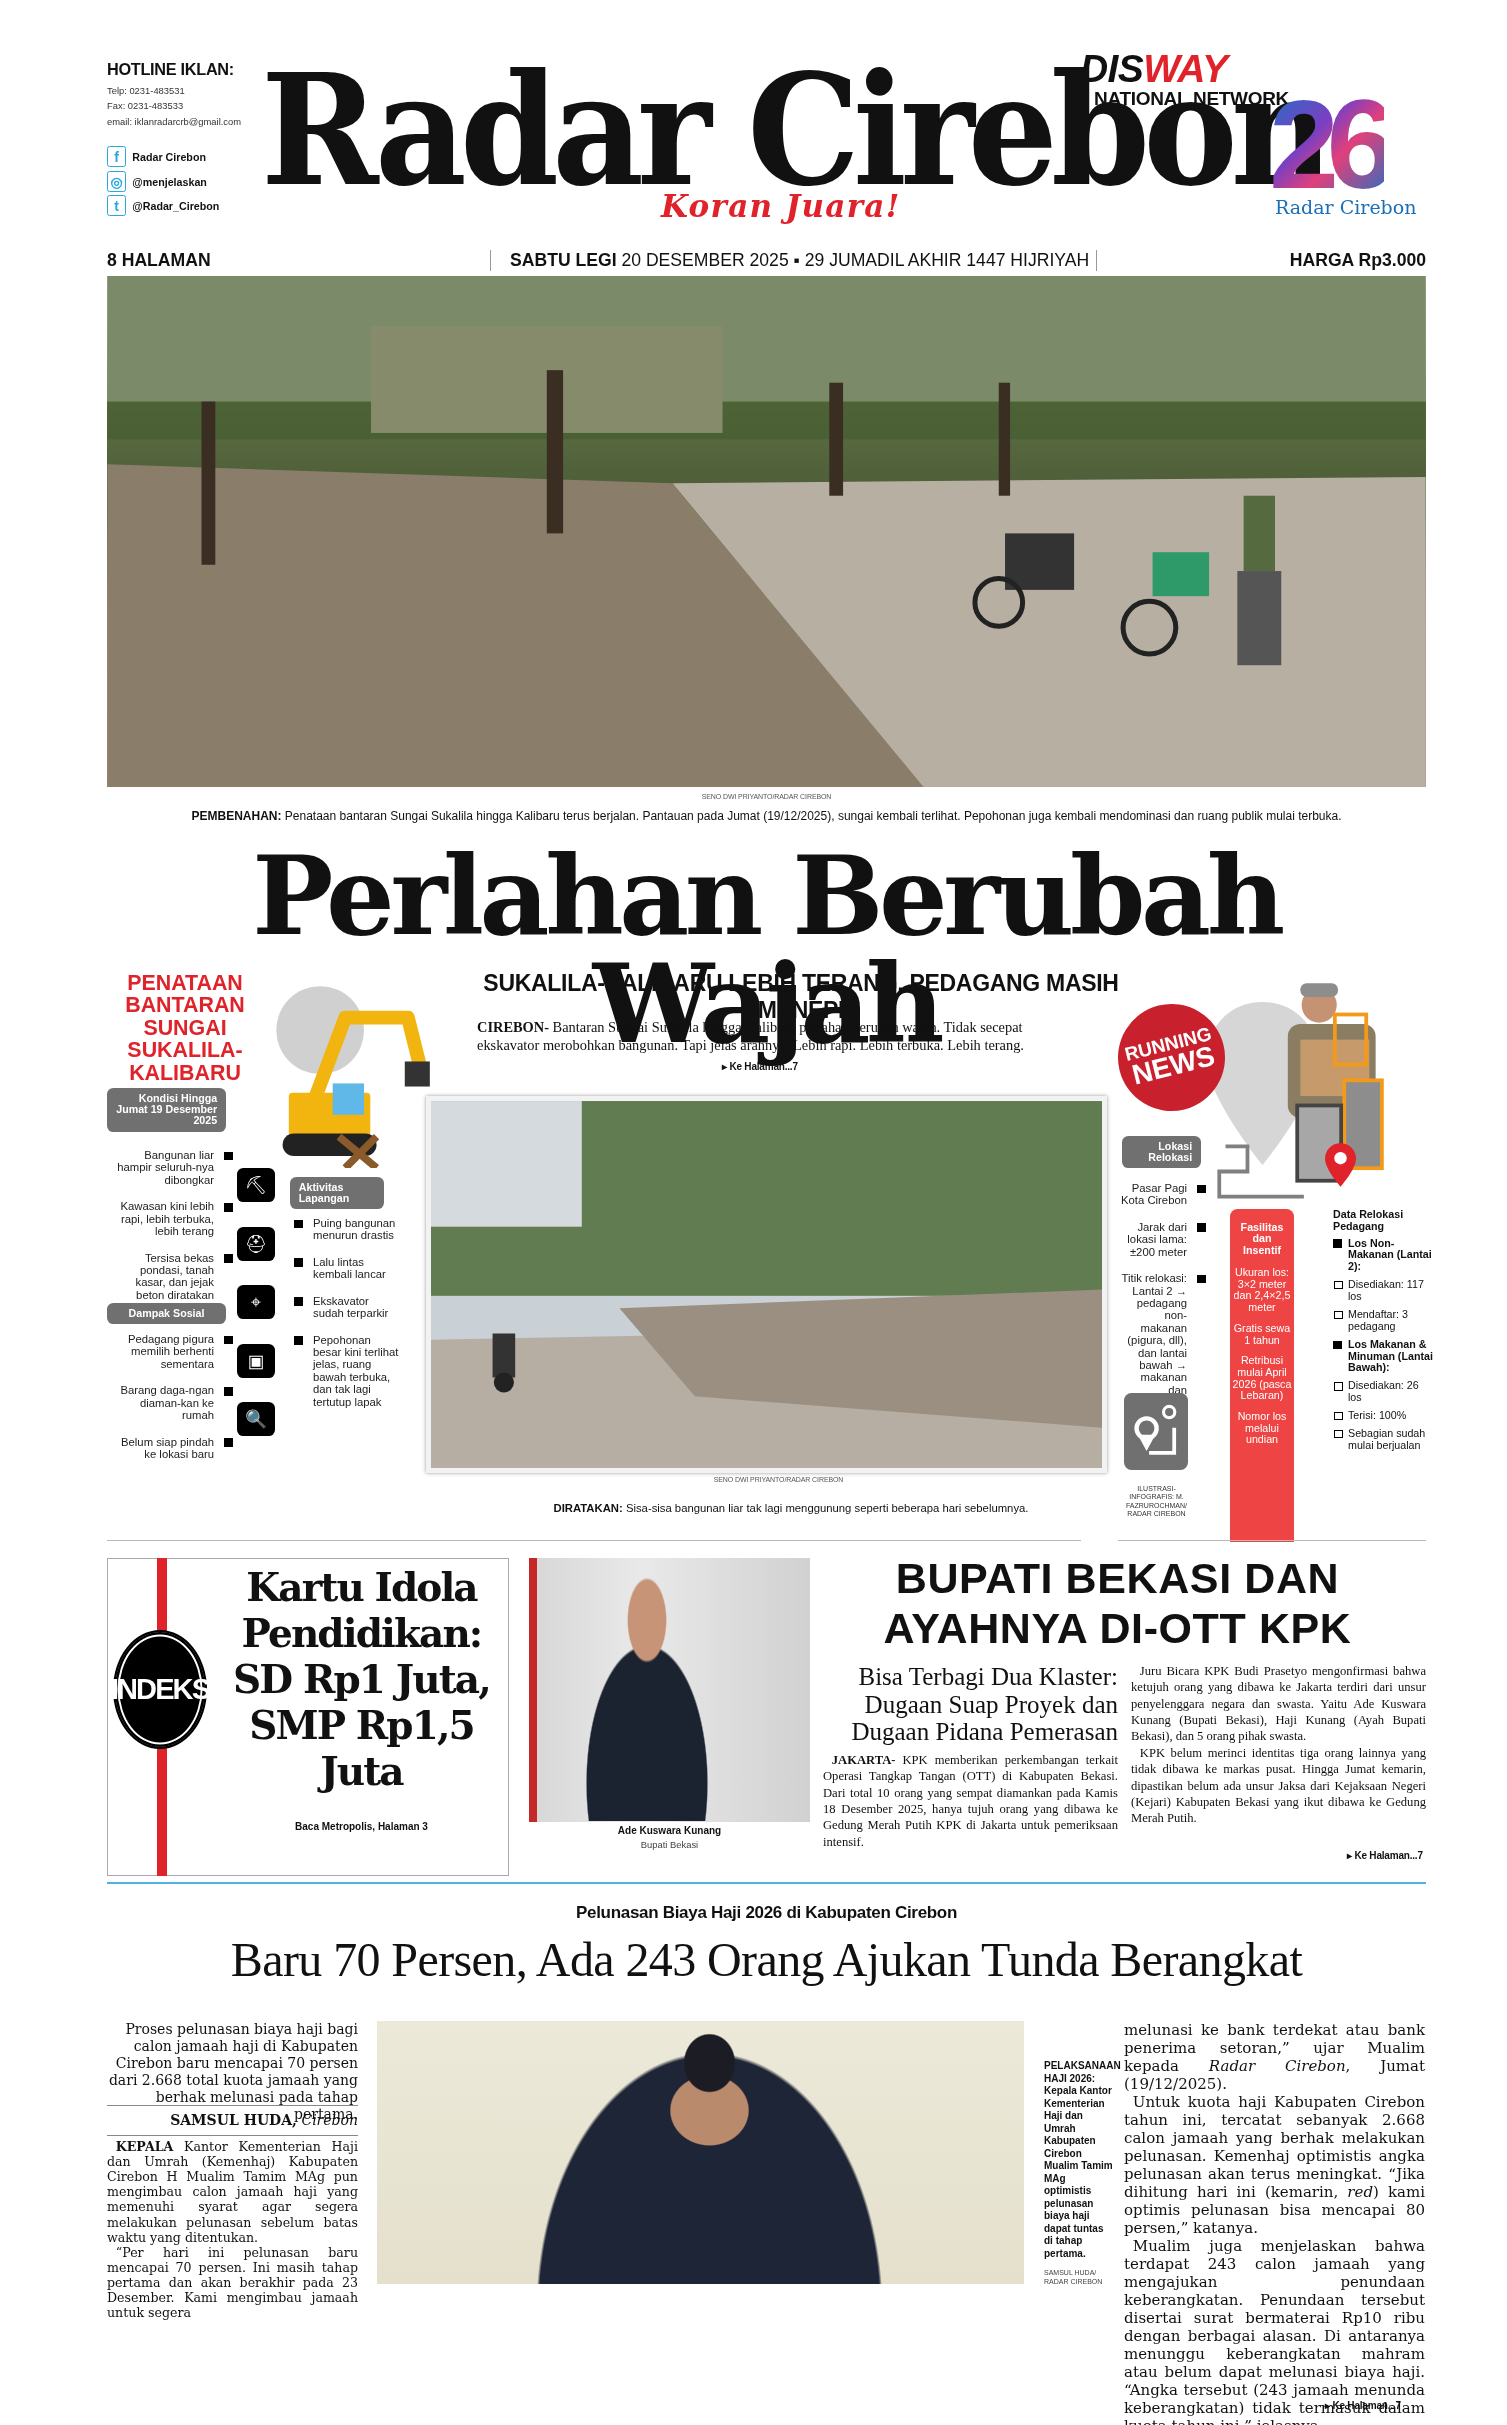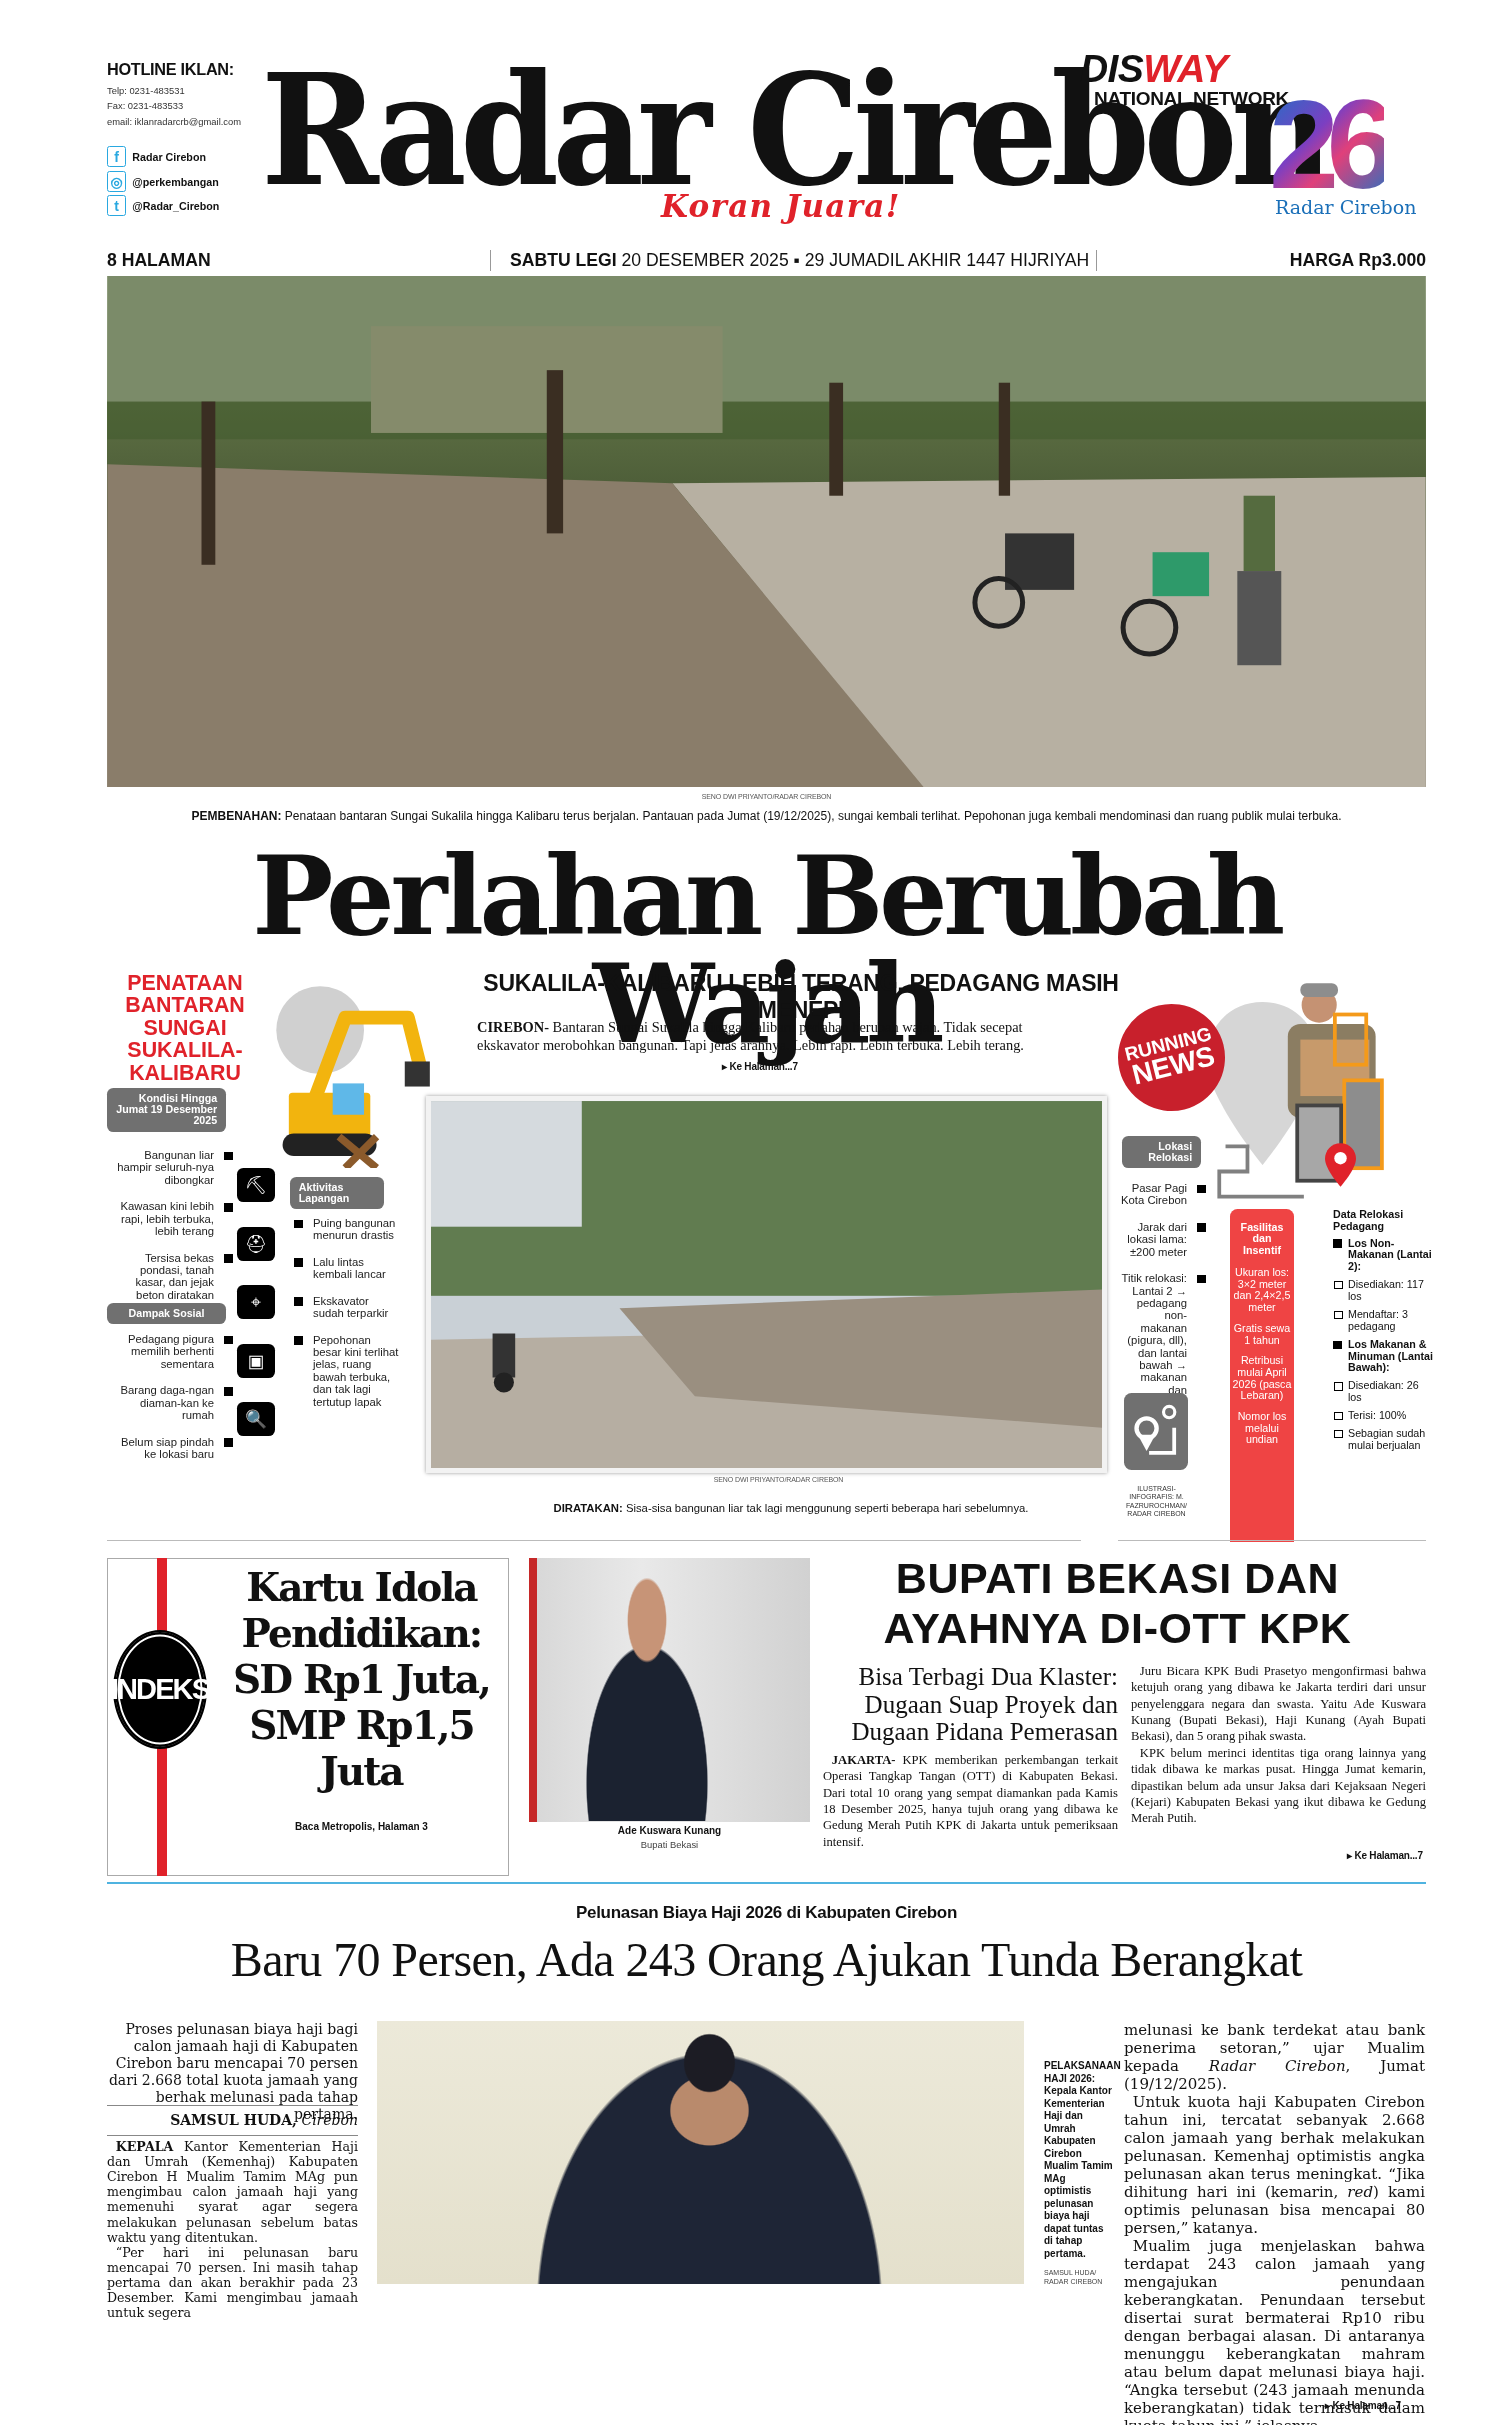--- a/index.html
+++ b/index.html
@@ -116,21 +116,21 @@
 <div class="abs hotline-line" style="top:85px">Telp: 0231-483531</div>
 <div class="abs hotline-line" style="top:100px">Fax: 0231-483533</div>
 <div class="abs hotline-line" style="top:116px">email: iklanradarcrb@gmail.com</div>
 
 <div class="abs social" style="top:146px">
   <span class="ico">f</span>
   <span>Radar Cirebon</span>
 </div>
 <div class="abs social" style="top:171px">
   <span class="ico">◎</span>
-  <span>@perkembangan</span>
+  <span>@menjelaskan</span>
 </div>
 <div class="abs social" style="top:195px">
   <span class="ico">t</span>
   <span>@Radar_Cirebon</span>
 </div>
 
 <div class="abs logo">Radar Cirebon</div>
 <div class="abs tagline">Koran Juara!</div>
 <div class="abs disway"><span>DIS</span><span class="red">WAY</span></div>
 <div class="abs network">NATIONAL NETWORK</div>

